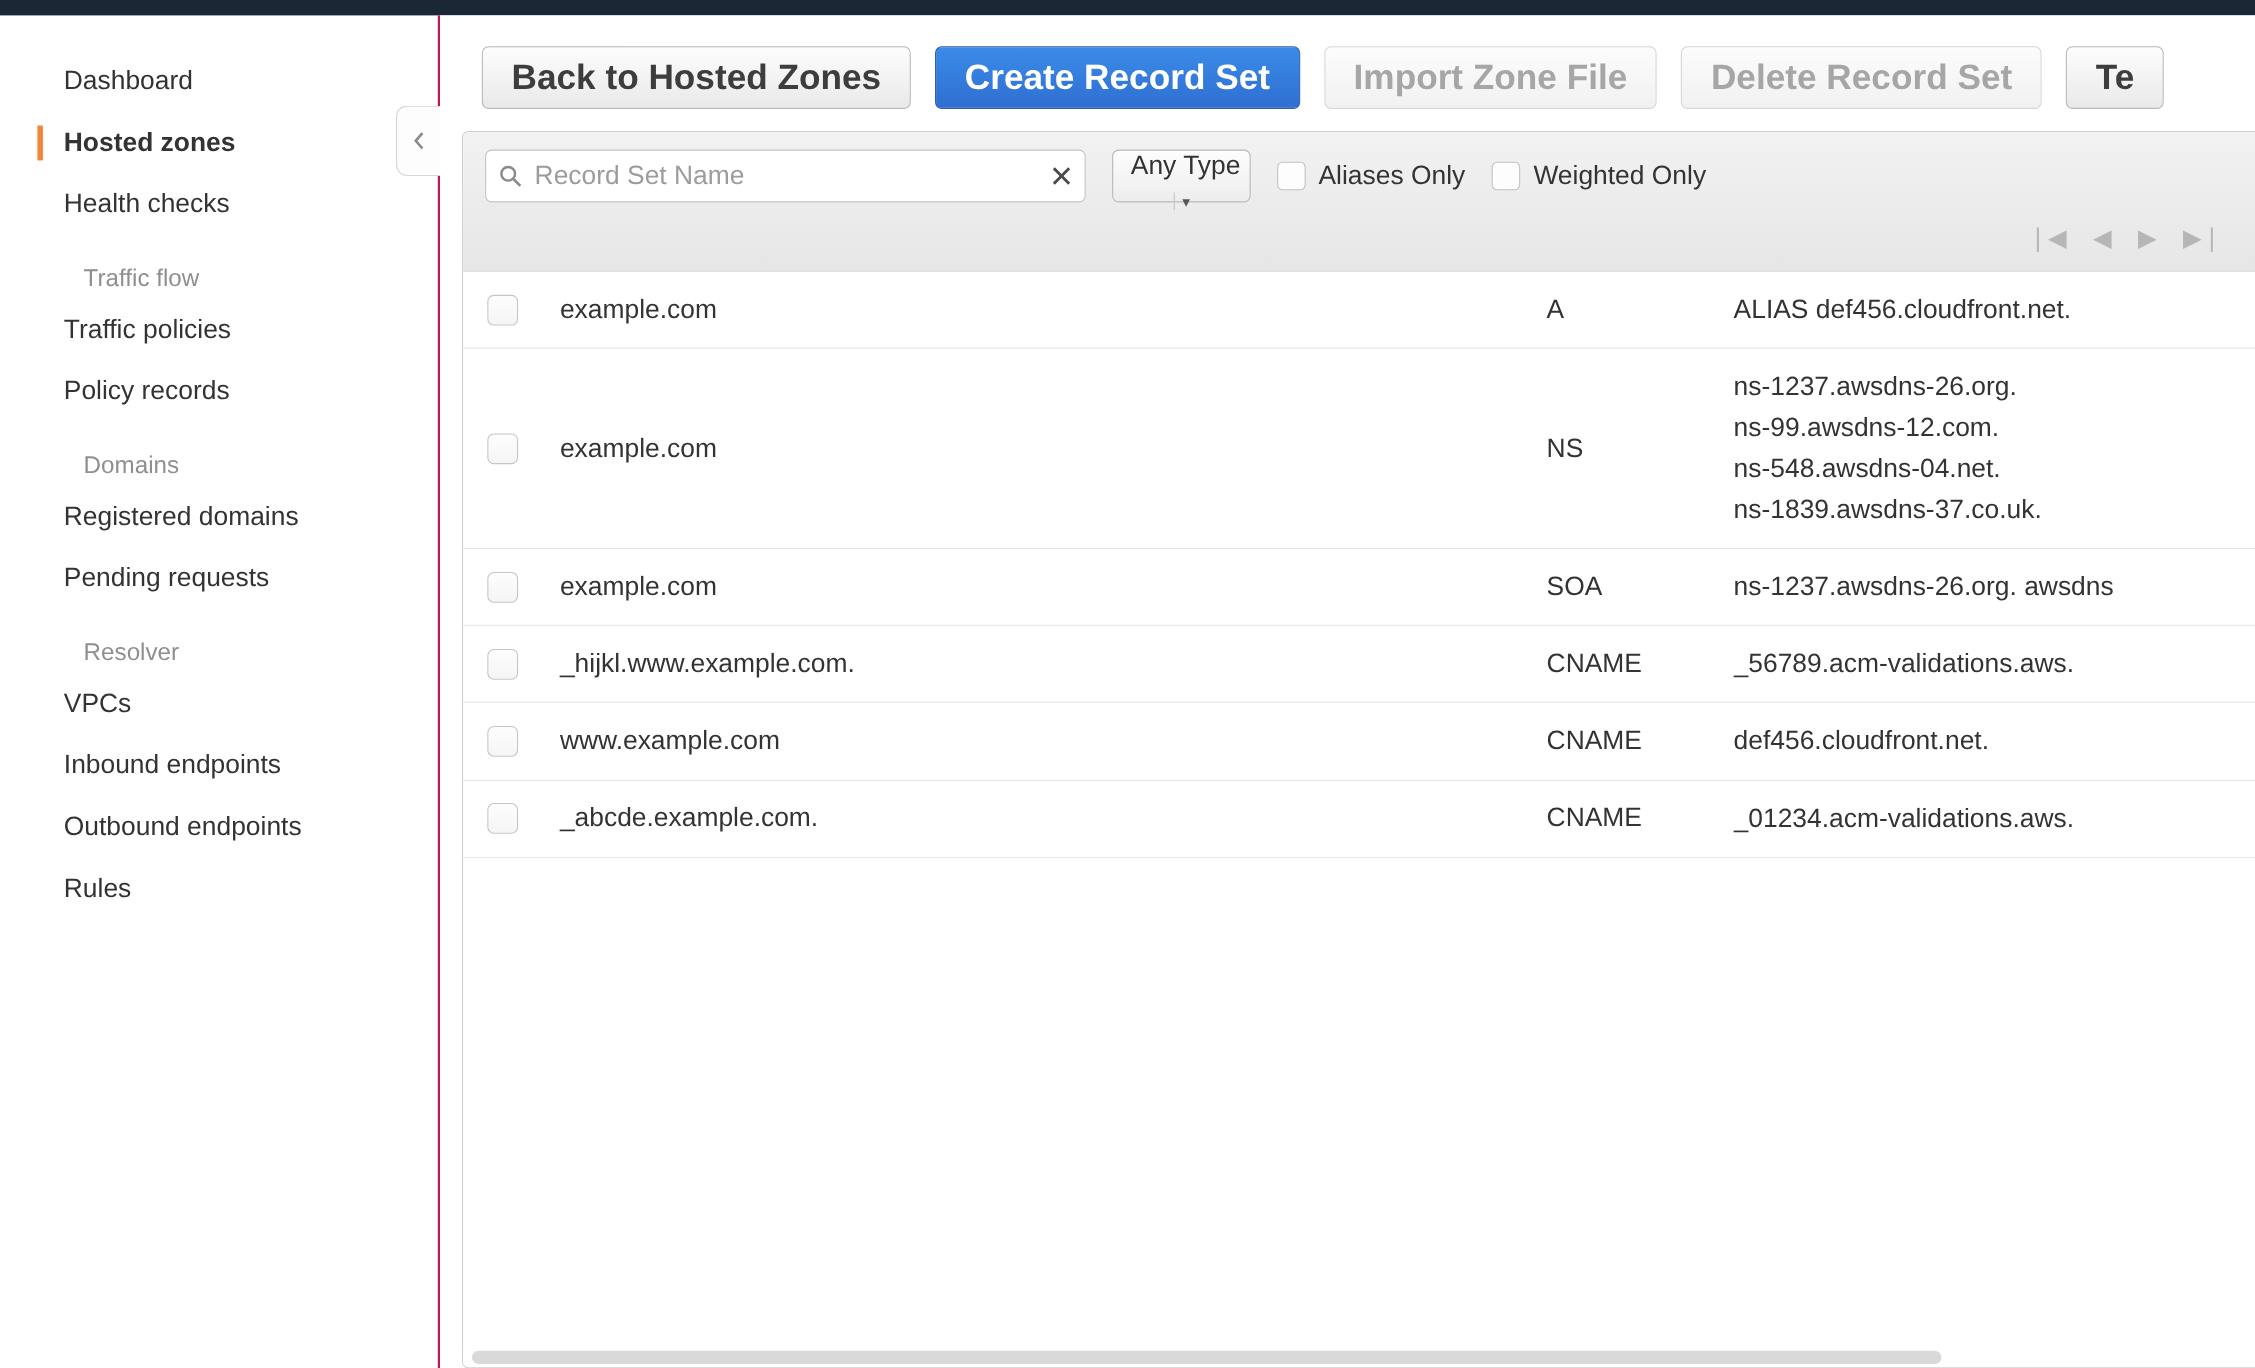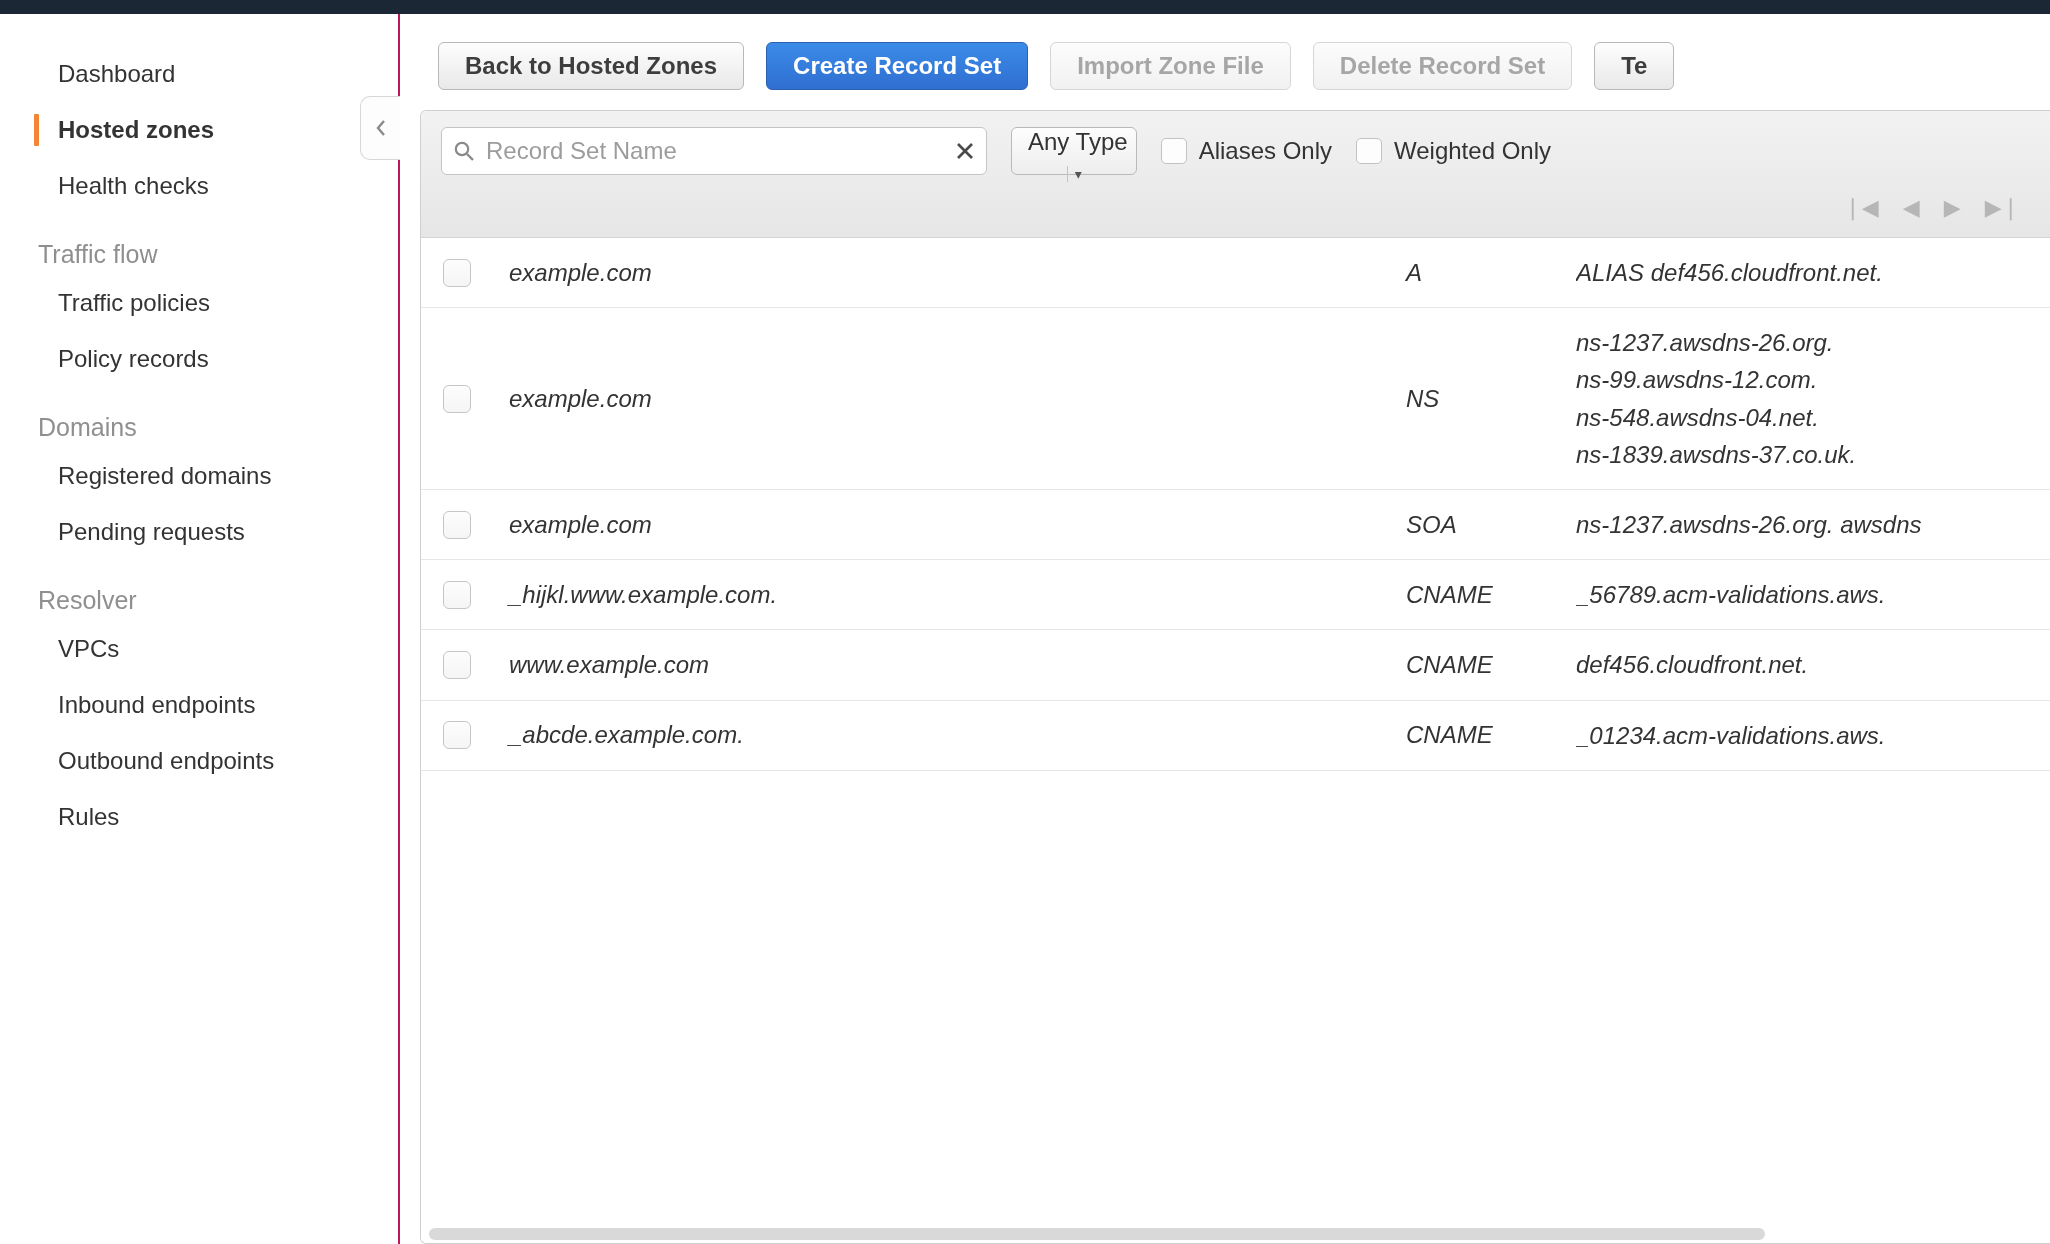--- a/index.html
+++ b/index.html
@@ -39,22 +39,22 @@
     background: #fdfdfd;
     display: flex;
     align-items: center;
     justify-content: center;
     color: #888;
     font-size: 18px;
     cursor: pointer;
   }
   .nav-group-title {
     color: #8f8f8f;
-    font-size: 25px;
-    padding: 26px 0 6px 38px;
+    font-size: 22px;
+    padding: 26px 0 6px 76px;
     font-weight: 400;
   }
   .nav-item {
     padding: 10px 0 10px 58px;
     font-size: 24px;
     color: #333;
     cursor: pointer;
     position: relative;
     line-height: 1.5;
   }
@@ -79,21 +79,21 @@
     background: #fff;
     overflow: hidden;
   }
   .toolbar {
     padding: 28px 20px 20px 38px;
     display: flex;
     gap: 22px;
     align-items: center;
   }
   .btn {
-    font-size: 24px;
+    font-size: 32px;
     padding: 9px 26px;
     border-radius: 6px;
     border: 1px solid #b8b8b8;
     background: linear-gradient(#fdfdfd, #e9e9e9);
     color: #3d3d3d;
     font-weight: 700;
     cursor: pointer;
     white-space: nowrap;
   }
   .btn.primary {
@@ -220,21 +220,21 @@
   .col-value { width: 490px; padding: 14px 16px; }
   .trow {
     display: flex;
     border-bottom: 1px solid #e6e6e6;
     font-size: 24px;
     color: #333;
     align-items: stretch;
     min-height: 58px;
   }
   .trow .col-chk { border-right: none; }
-  .trow .col-name, .trow .col-type, .trow .col-value { border-right: none; padding: 16px 16px; display:flex; align-items:center;font-style:italic; }
+  .trow .col-name, .trow .col-type, .trow .col-value { border-right: none; padding: 16px 16px; display:flex; align-items:center; }
   .trow .col-value { display:block; padding: 16px 16px; white-space: nowrap; overflow: hidden; text-overflow: clip; }
   .val-line { line-height: 1.55; white-space: nowrap; overflow: hidden; }
 
   .hscroll-track {
     height: 18px;
     background: #fff;
     position: relative;
     margin-top: auto;
   }
   .hscroll-thumb {

